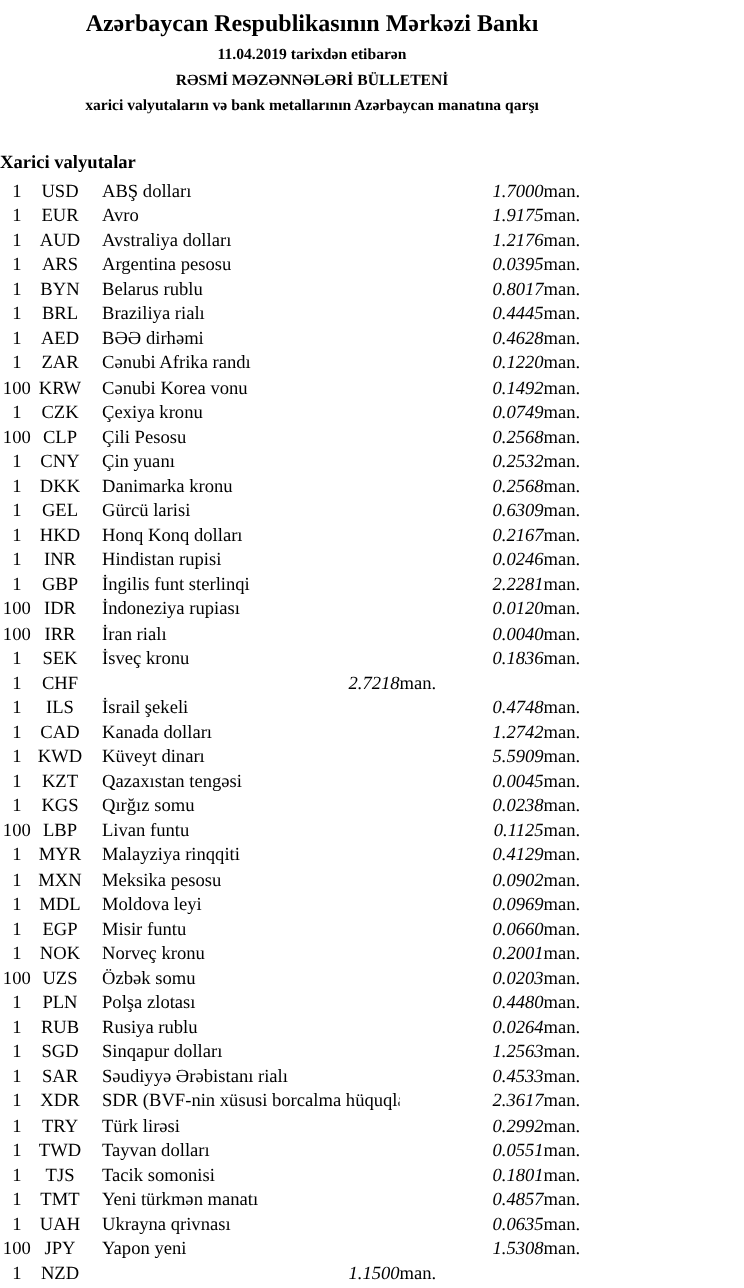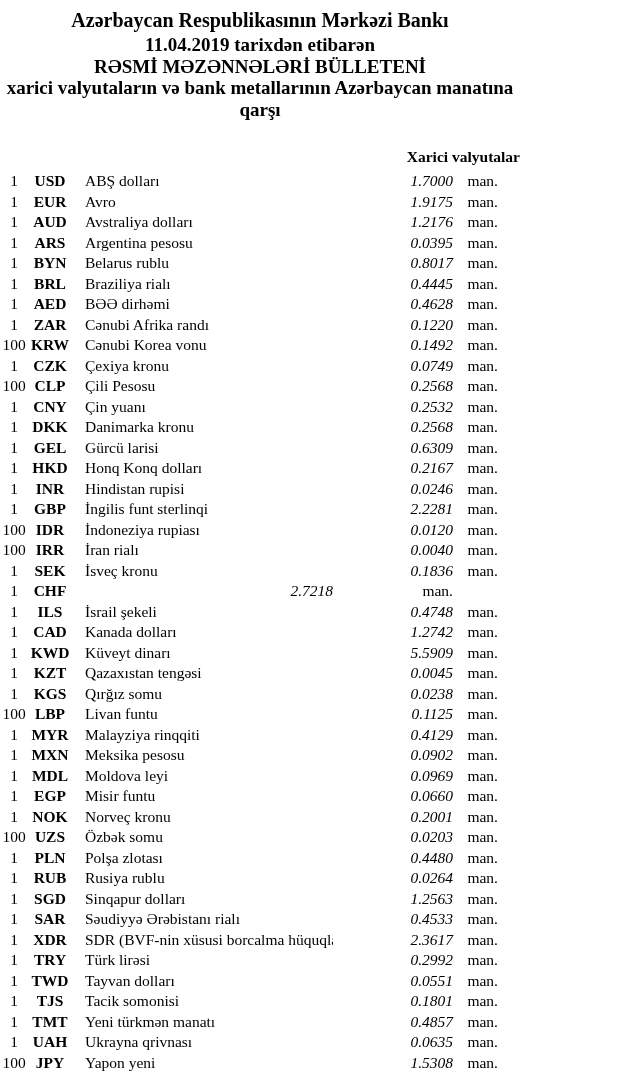--- a/index.html
+++ b/index.html
@@ -20,48 +20,48 @@
     text-align: center;
     padding-top: 6px;
   }
   .doc-title {
     font-size: 20px;
     font-weight: 700;
     line-height: 28px;
     margin: 0;
   }
   .hline {
-    font-size: 19px;
+    font-size: 13px;
     font-weight: 700;
     line-height: 21.5px;
   }
   .section-title {
-    text-align: right;
+    text-align: left;
     font-size: 15.5px;
     font-weight: 700;
     line-height: 16px;
     margin-top: 29px;
   }
   .rates {
     margin-top: 6px;
   }
   .row {
     display: grid;
     grid-template-columns: 28px 44px 1fr 120px 45px;
     padding-right: 22px;
     height: 20.5px;
     line-height: 20.5px;
     font-size: 15.5px;
     white-space: nowrap;
   }
   .qty  { text-align: center; }
-  .code { text-align: center; font-weight: bold; }
+  .code { text-align: center; }
   .name { padding-left: 13px; overflow: hidden; }
   .rate { text-align: right; font-weight: 400; font-style: italic; }
-  .unit { text-align: right; }
+  .unit { }
 </style>
 </head>
 <body>
 
 <div class="page">
   <header>
     <h1 class="doc-title">Azərbaycan Respublikasının Mərkəzi Bankı</h1>
     <div class="hline">11.04.2019 tarixdən etibarən</div>
     <div class="hline">RƏSMİ MƏZƏNNƏLƏRİ BÜLLETENİ</div>
     <div class="hline">xarici valyutaların və bank metallarının Azərbaycan manatına qarşı</div>

